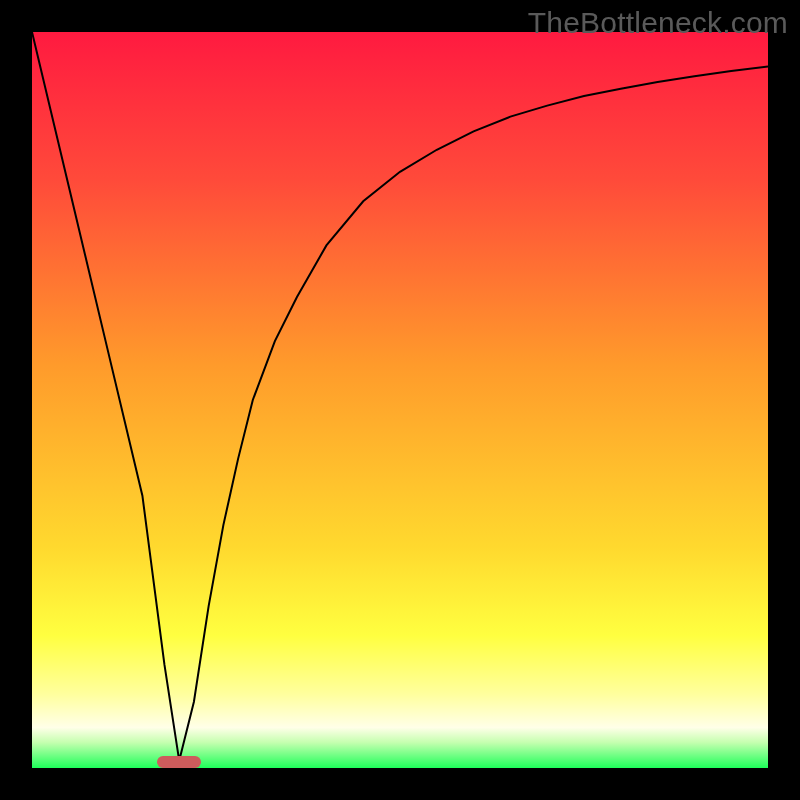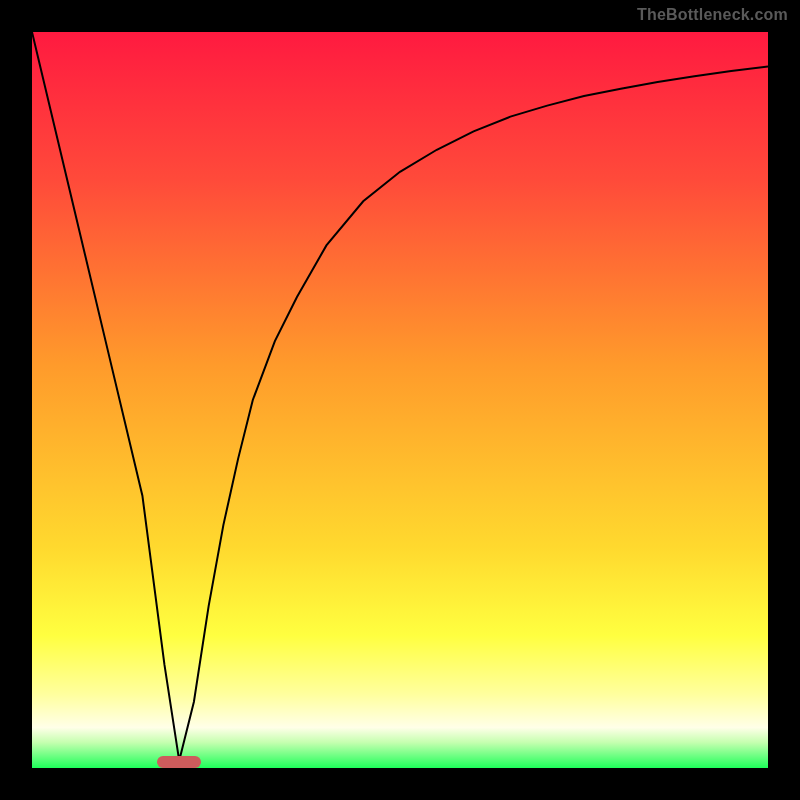--- a/index.html
+++ b/index.html
@@ -27,23 +27,23 @@
   }
   .bg-gradient {
     position: absolute;
     inset: 0;
   }
   .watermark {
     position: absolute;
     top: 6px;
     right: 12px;
     color: #5a5a5a;
-    font-size: 16px;
+    font-size: 30px;
     letter-spacing: 0.2px;
-    font-weight: 700;
+    font-weight: 400;
   }
   svg.curves {
     position: absolute;
     inset: 0;
   }
   .marker {
     position: absolute;
     height: 12px;
     border-radius: 6px;
     background: #cd5c5c;

